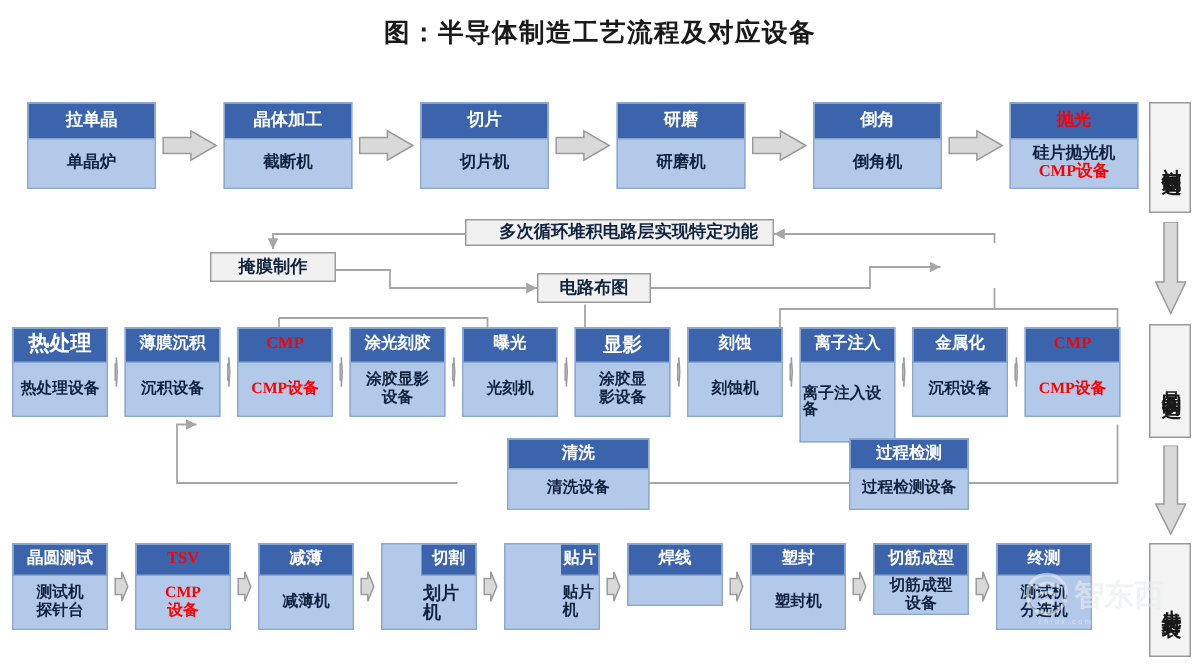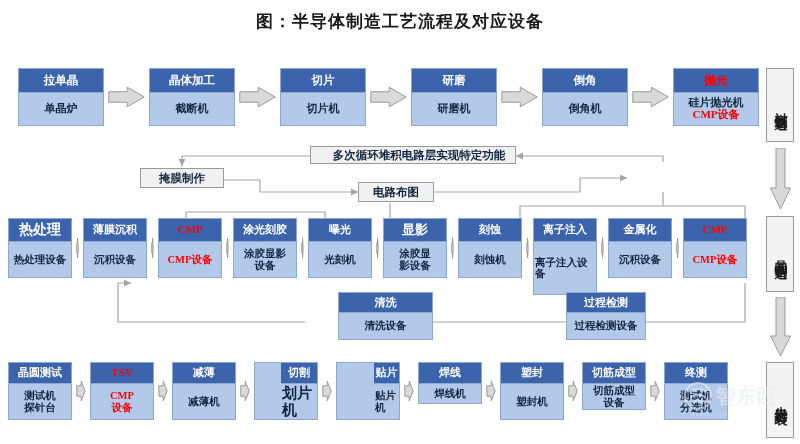--- a/index.html
+++ b/index.html
@@ -349,21 +349,21 @@
         <span>减薄机</span>
       </div>
     </div>
     <div class="barrow" style="left: 240px; top: 380px; width: 10px; height: 22px;">
       <svg viewBox="0 0 10 22" preserveAspectRatio="none">
         <path d="M0.8,5.720000000000001 L5.2,5.720000000000001 L5.2,1.2 L9.2,11 L5.2,20.8 L5.2,16.28 L0.8,16.28 Z" fill="#d9d9d9" stroke="#9a9a9a" stroke-width="1"></path>
       </svg>
     </div>
     <div class="pbox" style="left: 254px; top: 362px; width: 64px; height: 58px; padding-left: 26px;">
       <div class="hd" style="height: 21px; font-size: 11px;">切割</div>
-      <div class="bd" style="font-size: 15px; flex-direction: column;">
+      <div class="bd" style="font-size: 12px; flex-direction: column;">
         <span>划片机</span>
       </div>
     </div>
     <div class="barrow" style="left: 322px; top: 380px; width: 10px; height: 22px;">
       <svg viewBox="0 0 10 22" preserveAspectRatio="none">
         <path d="M0.8,5.720000000000001 L5.2,5.720000000000001 L5.2,1.2 L9.2,11 L5.2,20.8 L5.2,16.28 L0.8,16.28 Z" fill="#d9d9d9" stroke="#9a9a9a" stroke-width="1"></path>
       </svg>
     </div>
     <div class="pbox" style="left: 336px; top: 362px; width: 64px; height: 58px; padding-left: 37px;">
       <div class="hd" style="height: 21px; font-size: 11px;">贴片</div>
@@ -371,23 +371,20 @@
         <span>贴片机</span>
       </div>
     </div>
     <div class="barrow" style="left: 404px; top: 380px; width: 10px; height: 22px;">
       <svg viewBox="0 0 10 22" preserveAspectRatio="none">
         <path d="M0.8,5.720000000000001 L5.2,5.720000000000001 L5.2,1.2 L9.2,11 L5.2,20.8 L5.2,16.28 L0.8,16.28 Z" fill="#d9d9d9" stroke="#9a9a9a" stroke-width="1"></path>
       </svg>
     </div>
     <div class="pbox" style="left: 418px; top: 362px; width: 64px; height: 42px;">
       <div class="hd" style="height: 21px; font-size: 11px;">焊线</div>
-      <div class="bd" style="font-size: 10.5px; flex-direction: column;">
-        <span>焊线机</span>
-      </div>
     </div>
     <div class="barrow" style="left: 486px; top: 380px; width: 10px; height: 22px;">
       <svg viewBox="0 0 10 22" preserveAspectRatio="none">
         <path d="M0.8,5.720000000000001 L5.2,5.720000000000001 L5.2,1.2 L9.2,11 L5.2,20.8 L5.2,16.28 L0.8,16.28 Z" fill="#d9d9d9" stroke="#9a9a9a" stroke-width="1"></path>
       </svg>
     </div>
     <div class="pbox" style="left: 500px; top: 362px; width: 64px; height: 58px;">
       <div class="hd" style="height: 21px; font-size: 11px;">塑封</div>
       <div class="bd" style="font-size: 10.5px; flex-direction: column;">
         <span>塑封机</span>

